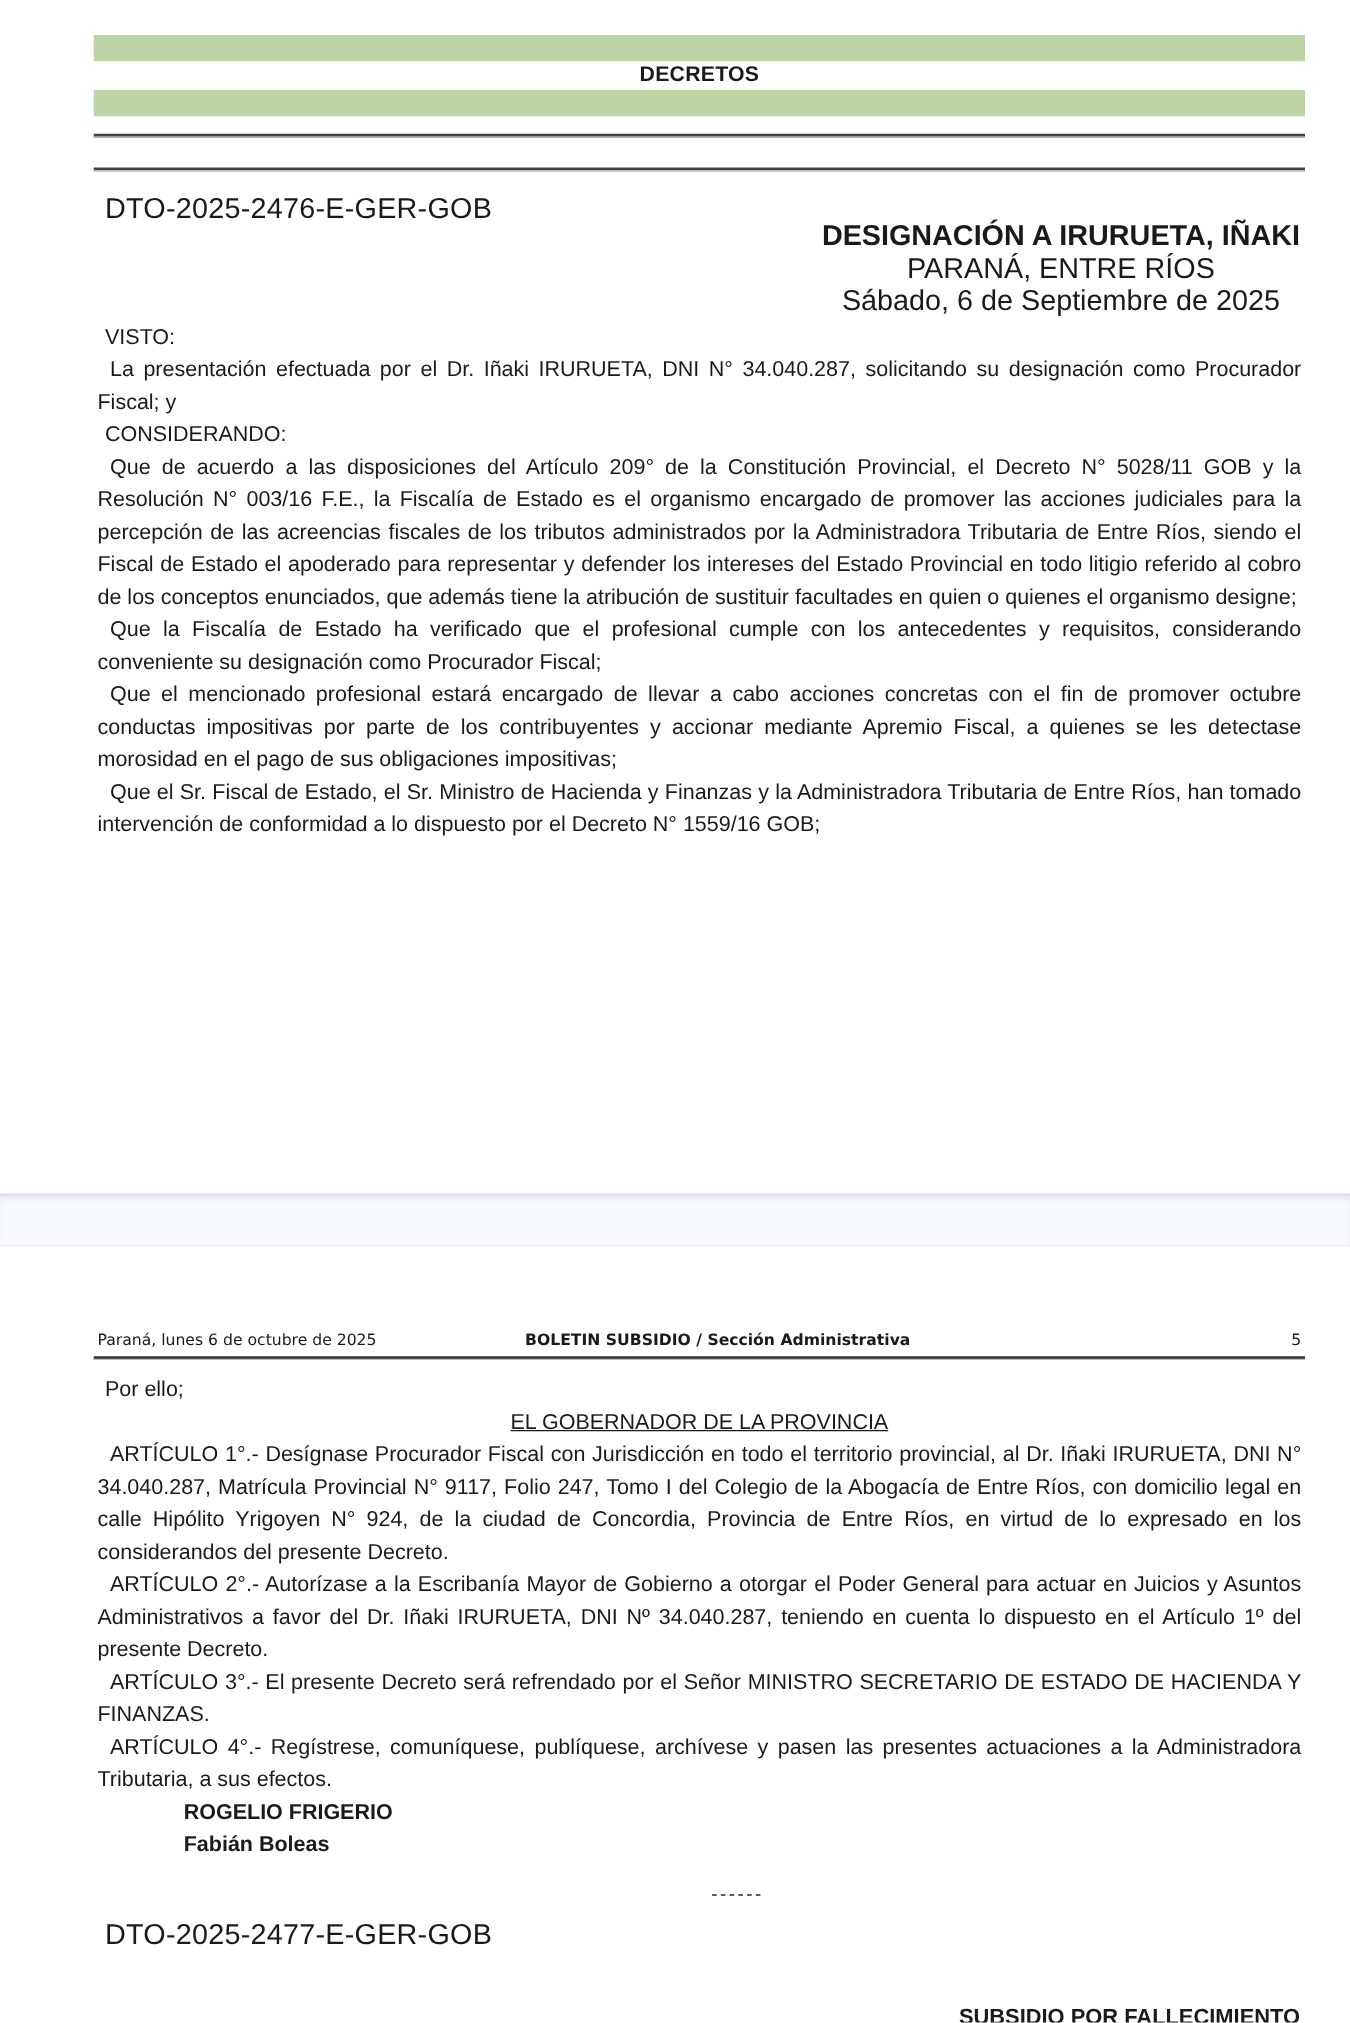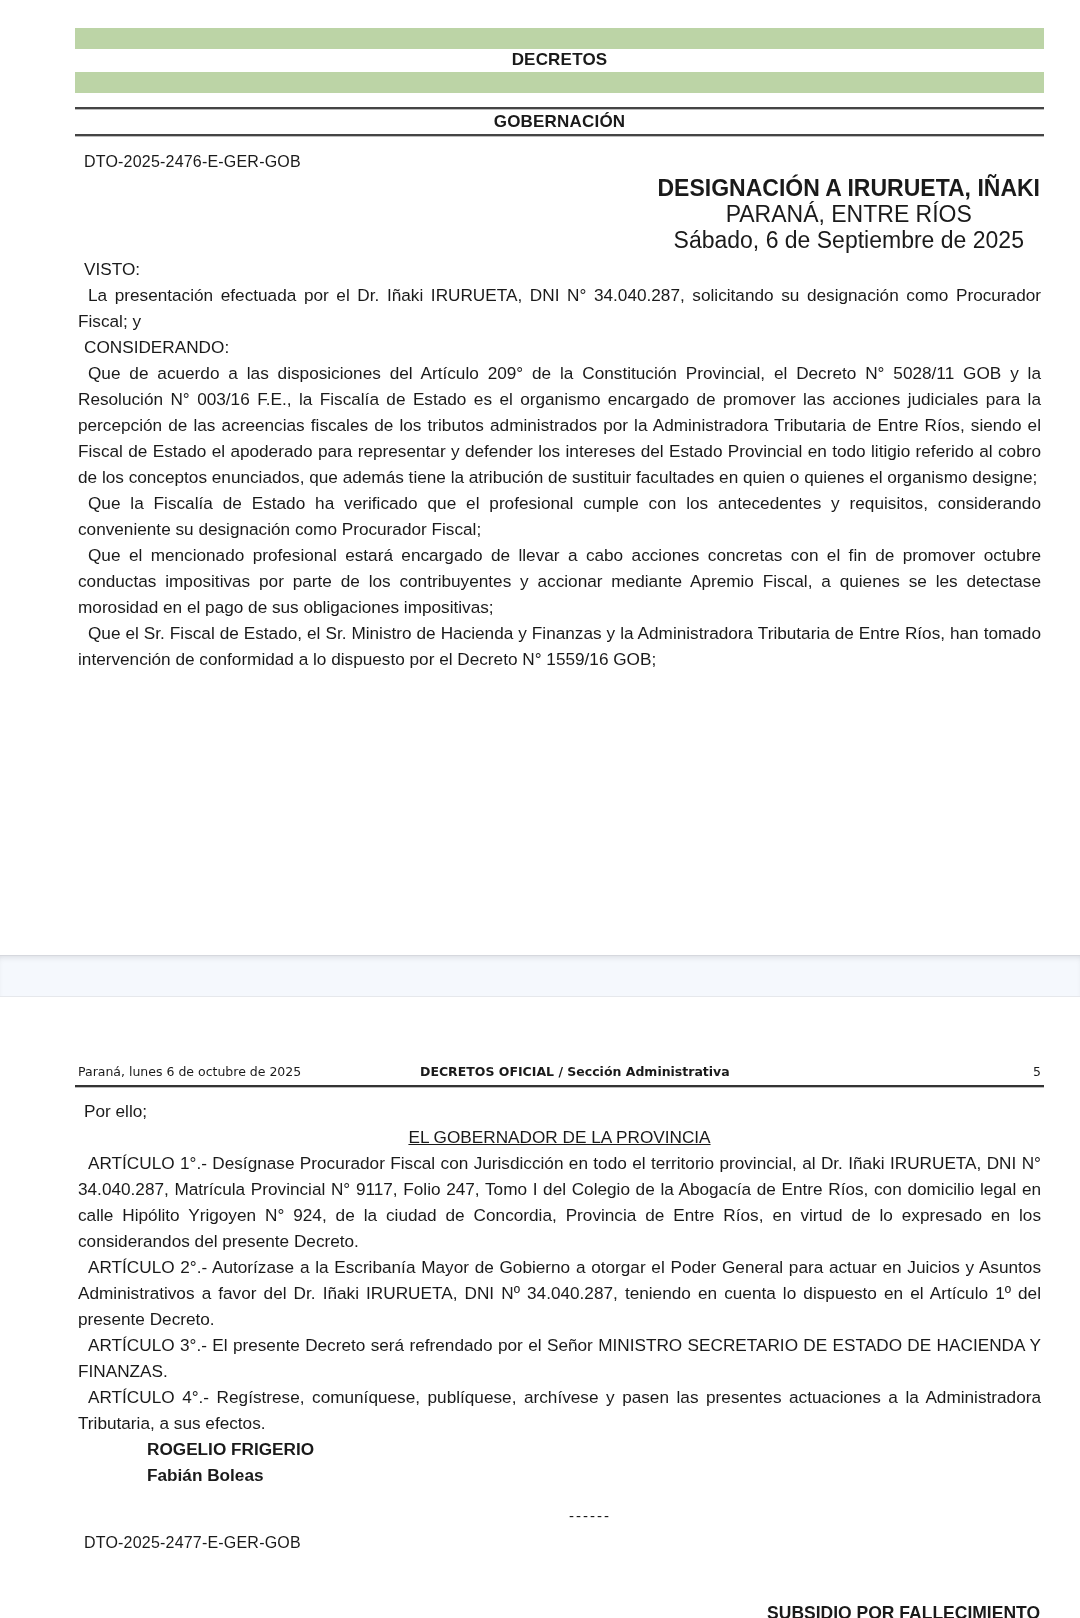--- a/index.html
+++ b/index.html
@@ -57,21 +57,21 @@
       left: 75px;
       width: 969px;
       height: 2px;
       background: #444;
       border-bottom: 1px solid #bbb;
     }
 
     .doc-id {
       position: absolute;
       left: 84px;
-      font-size: 16px;
+      font-size: 23px;
       letter-spacing: 0.2px;
     }
     .right-block {
       position: absolute;
       right: 40px;
       text-align: center;
       font-size: 23px;
       line-height: 26px;
     }
     .right-block .title { font-weight: bold; }
@@ -145,21 +145,20 @@
   </style>
 </head>
 <body>
 
 <div class="page page-1">
   <div class="green-bar" style="top:28px;"></div>
   <div class="banner-title" style="top:50px;">DECRETOS</div>
   <div class="green-bar" style="top:72px;"></div>
 
   <div class="rule" style="top:107px;"></div>
-  <div class="banner-title" style="top:112px;">GOBERNACIÓN</div>
   <div class="rule" style="top:134px;"></div>
 
   <div class="doc-id" style="top:153px;">DTO-2025-2476-E-GER-GOB</div>
 
   <div class="right-block" style="top:175px;">
     <div class="title">DESIGNACIÓN A IRURUETA, IÑAKI</div>
     <div>PARANÁ, ENTRE RÍOS</div>
     <div>Sábado, 6 de Septiembre de 2025</div>
   </div>
 
@@ -172,21 +171,21 @@
     <p>Que el mencionado profesional estará encargado de llevar a cabo acciones concretas con el fin de promover octubre conductas impositivas por parte de los contribuyentes y accionar mediante Apremio Fiscal, a quienes se les detectase morosidad en el pago de sus obligaciones impositivas;</p>
     <p>Que el Sr. Fiscal de Estado, el Sr. Ministro de Hacienda y Finanzas y la Administradora Tributaria de Entre Ríos, han tomado intervención de conformidad a lo dispuesto por el Decreto N° 1559/16 GOB;</p>
   </div>
 </div>
 
 <div class="page-gap"></div>
 
 <div class="page page-2">
   <div class="running-head" style="top:67px;">
     <span class="rh-left">Paraná, lunes 6 de octubre de 2025</span>
-    <span class="rh-center">DECRETOS OFICIAL / Sección Administrativa</span>
+    <span class="rh-center">BOLETIN SUBSIDIO / Sección Administrativa</span>
     <span class="rh-right">5</span>
   </div>
   <div class="running-rule" style="top:88px;"></div>
 
   <div class="body-text" style="top:101px;">
     <p class="label">Por ello;</p>
     <p class="center">EL GOBERNADOR DE LA PROVINCIA</p>
     <p>ARTÍCULO 1°.- Desígnase Procurador Fiscal con Jurisdicción en todo el territorio provincial, al Dr. Iñaki IRURUETA, DNI N° 34.040.287, Matrícula Provincial N° 9117, Folio 247, Tomo I del Colegio de la Abogacía de Entre Ríos, con domicilio legal en calle Hipólito Yrigoyen N° 924, de la ciudad de Concordia, Provincia de Entre Ríos, en virtud de lo expresado en los considerandos del presente Decreto.</p>
     <p>ARTÍCULO 2°.- Autorízase a la Escribanía Mayor de Gobierno a otorgar el Poder General para actuar en Juicios y Asuntos Administrativos a favor del Dr. Iñaki IRURUETA, DNI Nº 34.040.287, teniendo en cuenta lo dispuesto en el Artículo 1º del presente Decreto.</p>
     <p>ARTÍCULO 3°.- El presente Decreto será refrendado por el Señor MINISTRO SECRETARIO DE ESTADO DE HACIENDA Y FINANZAS.</p>

